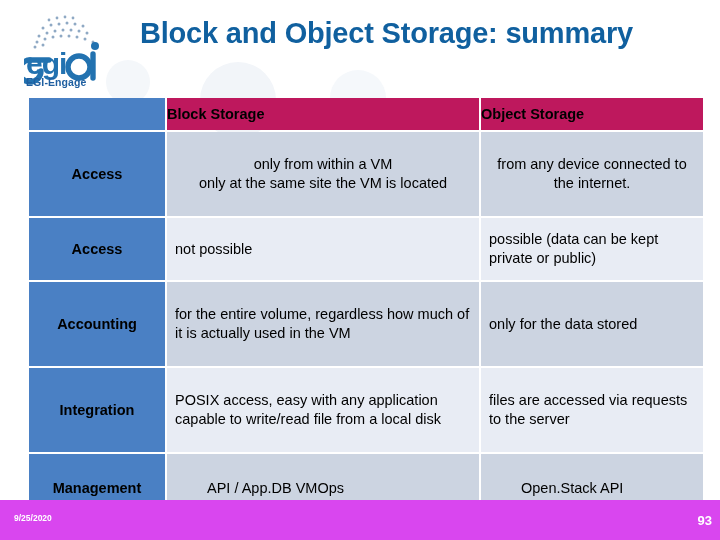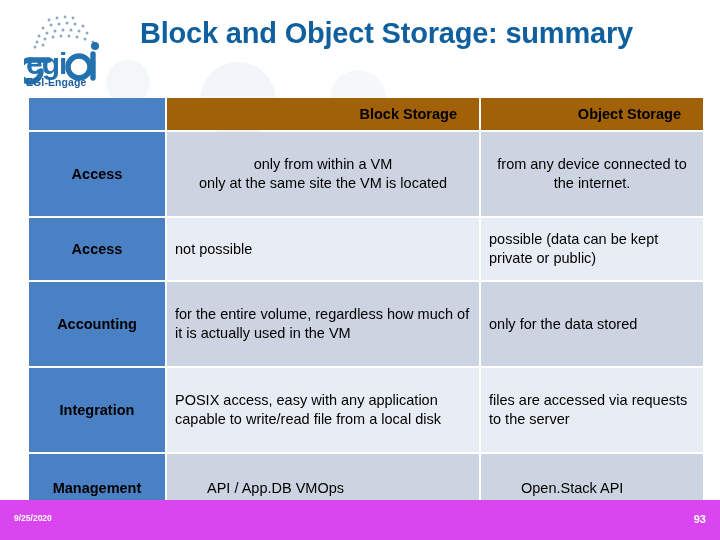--- a/index.html
+++ b/index.html
@@ -87,27 +87,27 @@
     line-height: 1.28;
   }
 
   
   .hdr-blank {
     background: #4a80c4;
     padding: 0 !important;
     height: 26px;
   }
   .hdr-cell {
-    background: #a16207;
+    background: #be185d;
     color: #ffffff;
     font-weight: bold;
     font-size: 14.5px;
-    text-align: right;
+    text-align: left;
     height: 26px;
-    padding: 3px 22px !important;
+    padding: 3px 0 !important;
   }
 
   
   .row-label {
     background: #4a80c4;
     color: #ffffff;
     font-weight: bold;
     font-size: 14.5px;
     text-align: center;
     margin-left: 32px;
@@ -136,23 +136,23 @@
   .footer-date {
     position: absolute;
     left: 14px;
     top: 13px;
     font-size: 8.5px;
     font-weight: bold;
     color: #ffffff;
   }
   .footer-page {
     position: absolute;
-    right: 14px;
+    right: 8px;
     top: 13px;
-    font-size: 11px;
+    font-size: 13px;
     font-weight: bold;
     color: #ffffff;
   }
 </style>
 </head>
 <body>
 
 <div class="deco-circle c1"></div>
 <div class="deco-circle c2"></div>
 <div class="deco-circle c3"></div>

